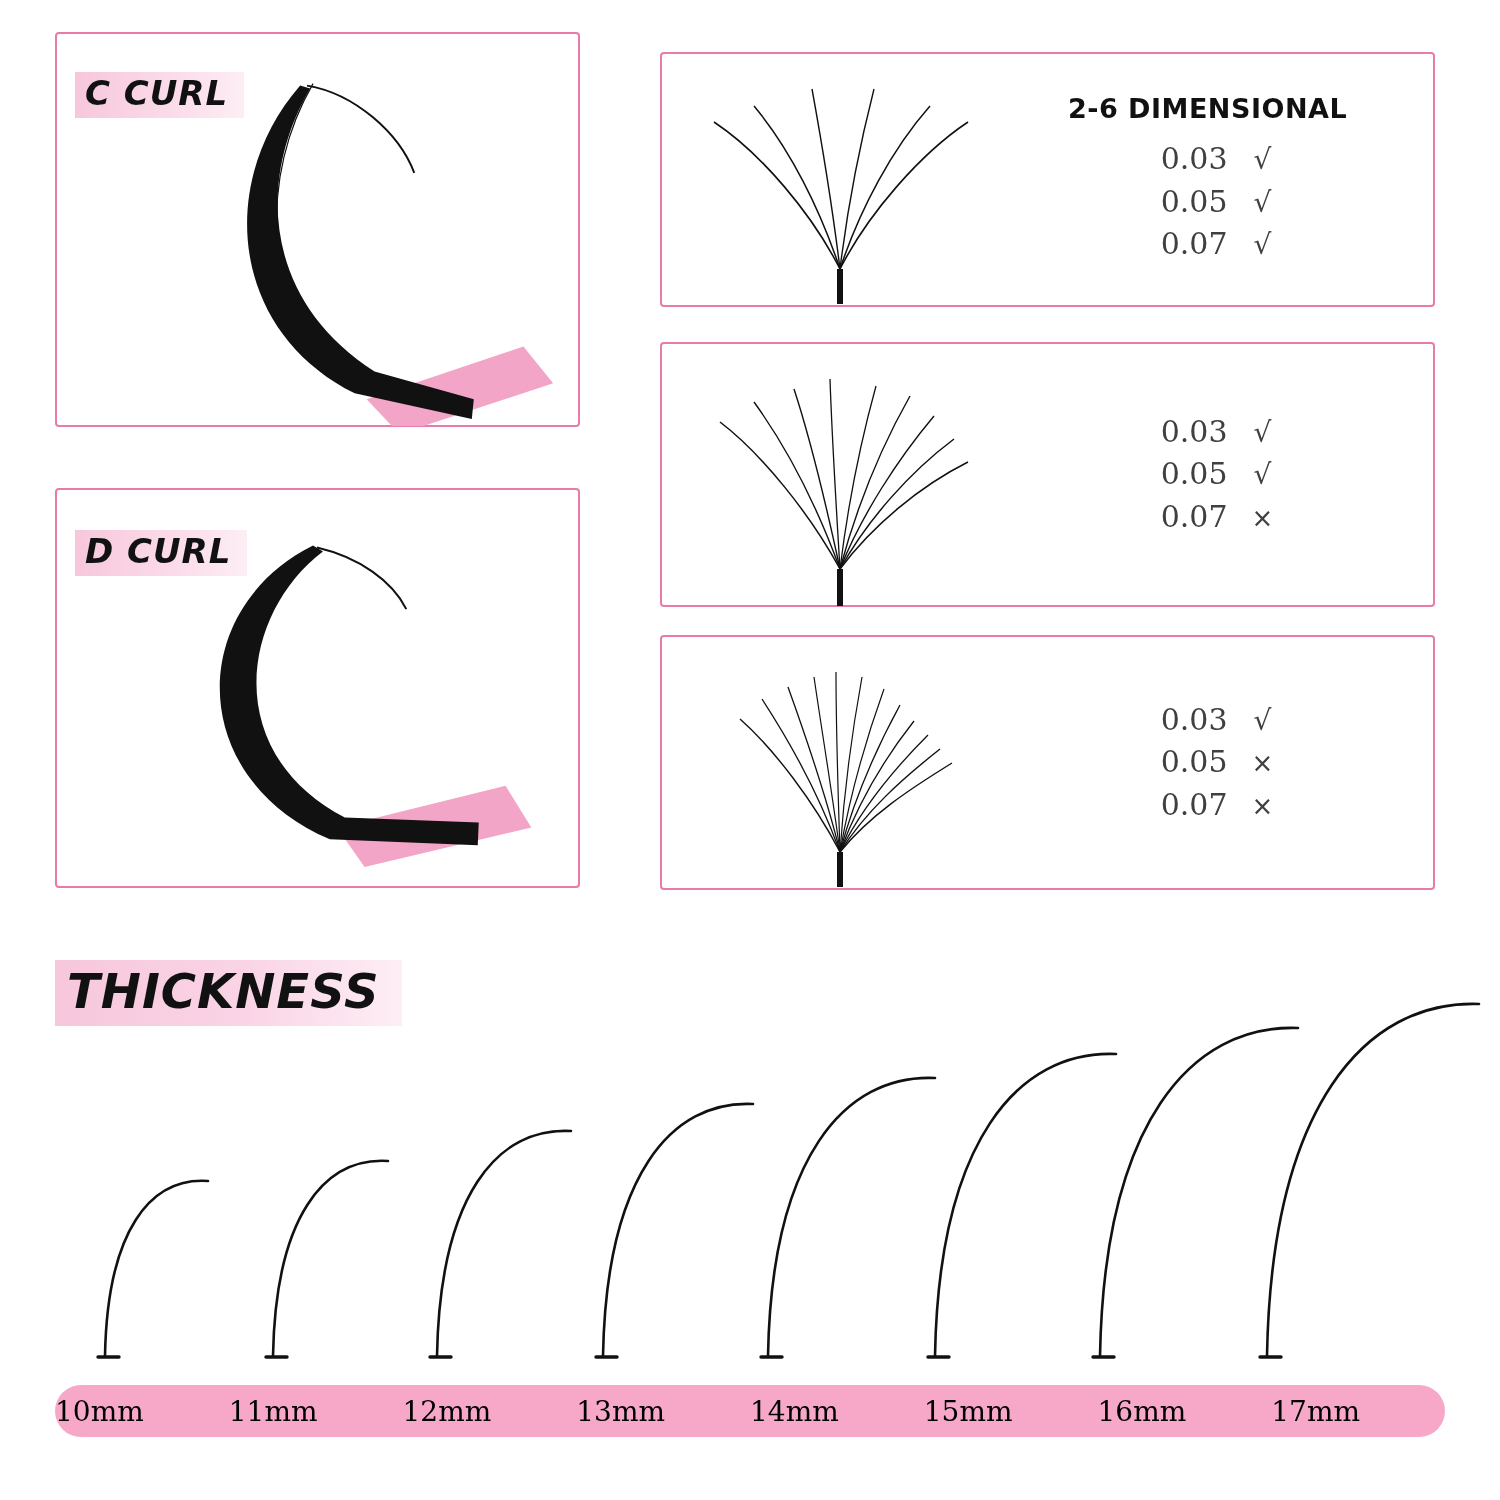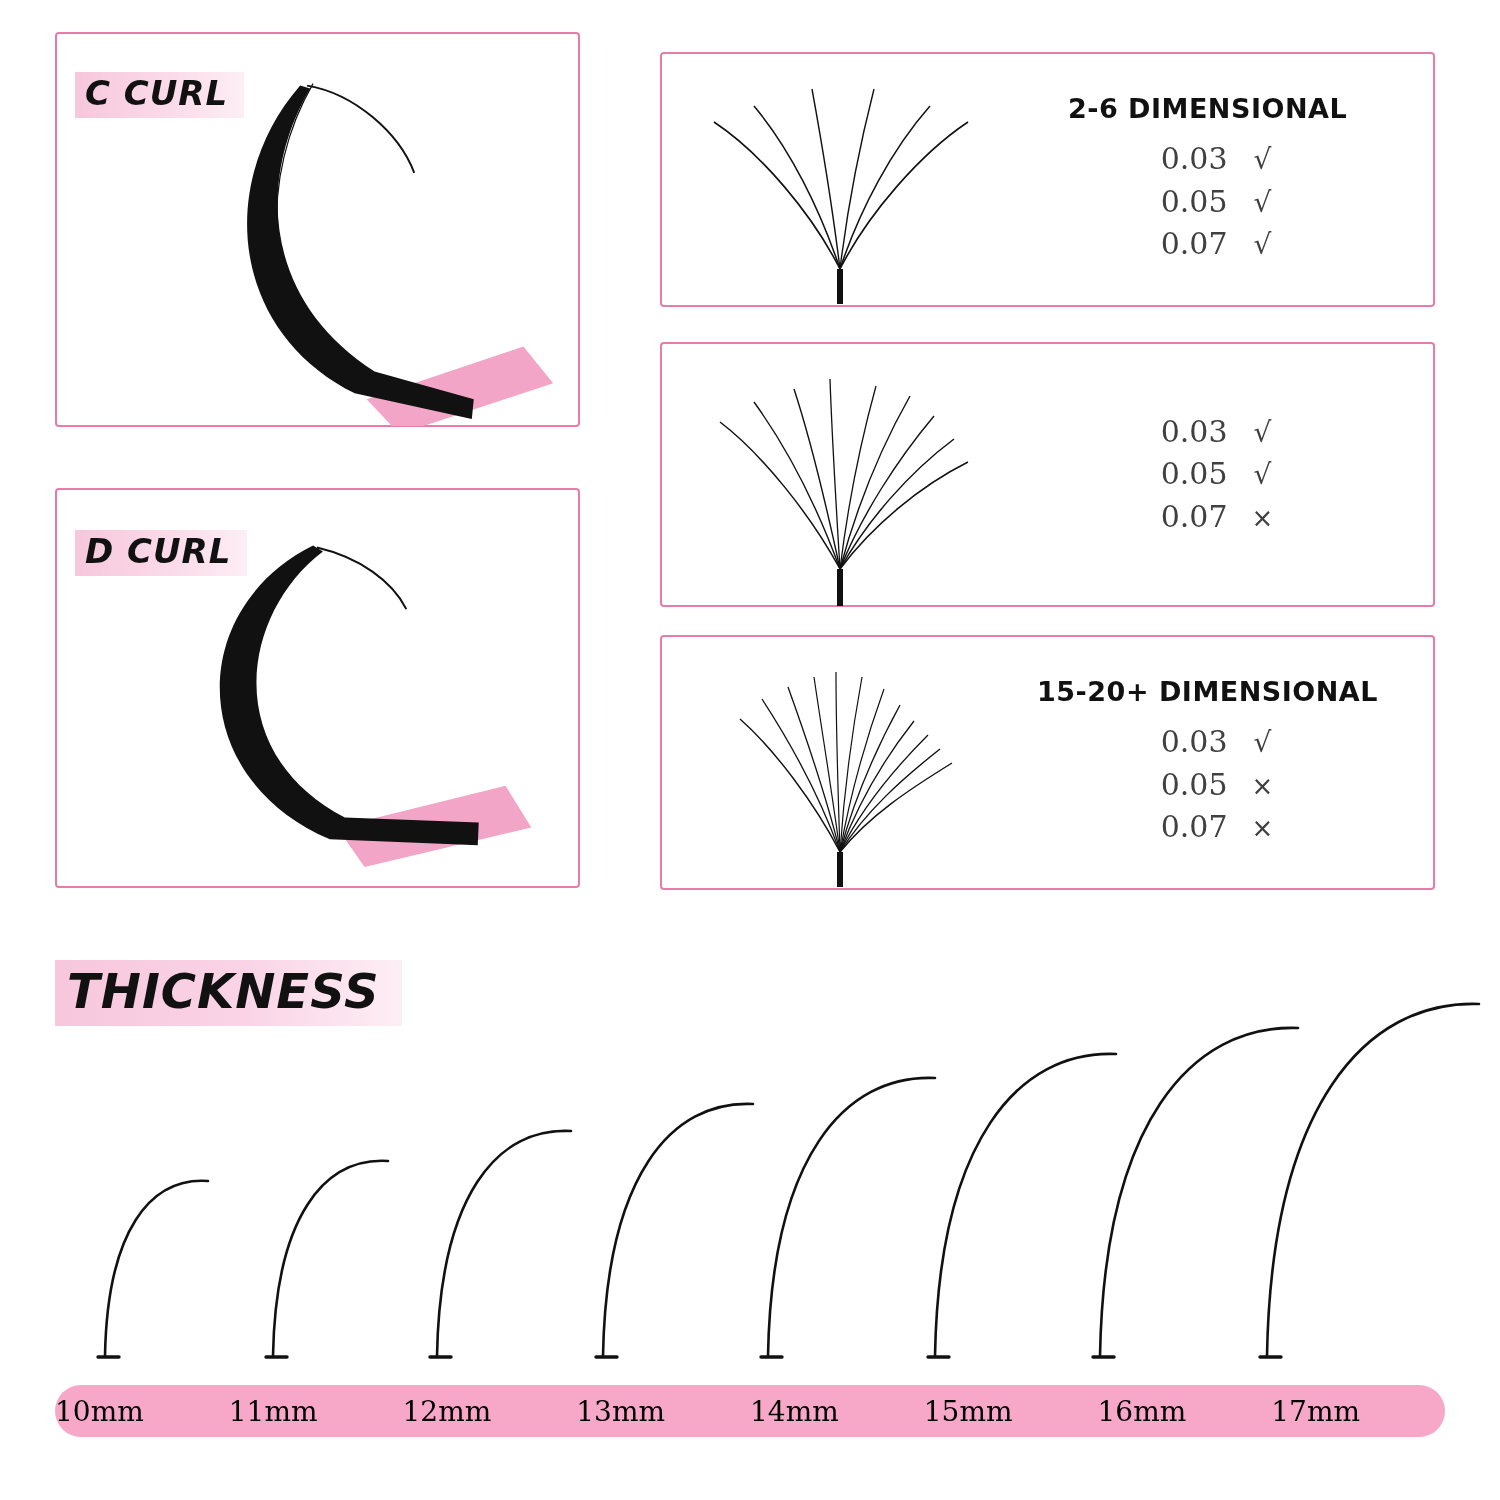--- a/index.html
+++ b/index.html
@@ -260,21 +260,20 @@
           <path d="M178,215 C188,158 204,102 222,52" stroke-width="1.2"></path>
           <path d="M178,215 C192,162 214,112 238,68" stroke-width="1.3"></path>
           <path d="M178,215 C196,166 222,122 252,84" stroke-width="1.3"></path>
           <path d="M178,215 C200,170 232,132 266,98" stroke-width="1.3"></path>
           <path d="M178,215 C204,174 240,142 278,112" stroke-width="1.4"></path>
           <path d="M178,215 C208,178 248,152 290,126" stroke-width="1.4"></path>
         </g>
       </svg>
     </div>
     <div class="dim-info">
-      <div class="dim-title">15-20+ DIMENSIONAL</div>
       <div class="dim-rows">
         <div class="dim-row">
           <span class="dim-size">0.03</span>
           <span class="dim-mark yes">√</span>
         </div>
         <div class="dim-row">
           <span class="dim-size">0.05</span>
           <span class="dim-mark no">×</span>
         </div>
         <div class="dim-row">

